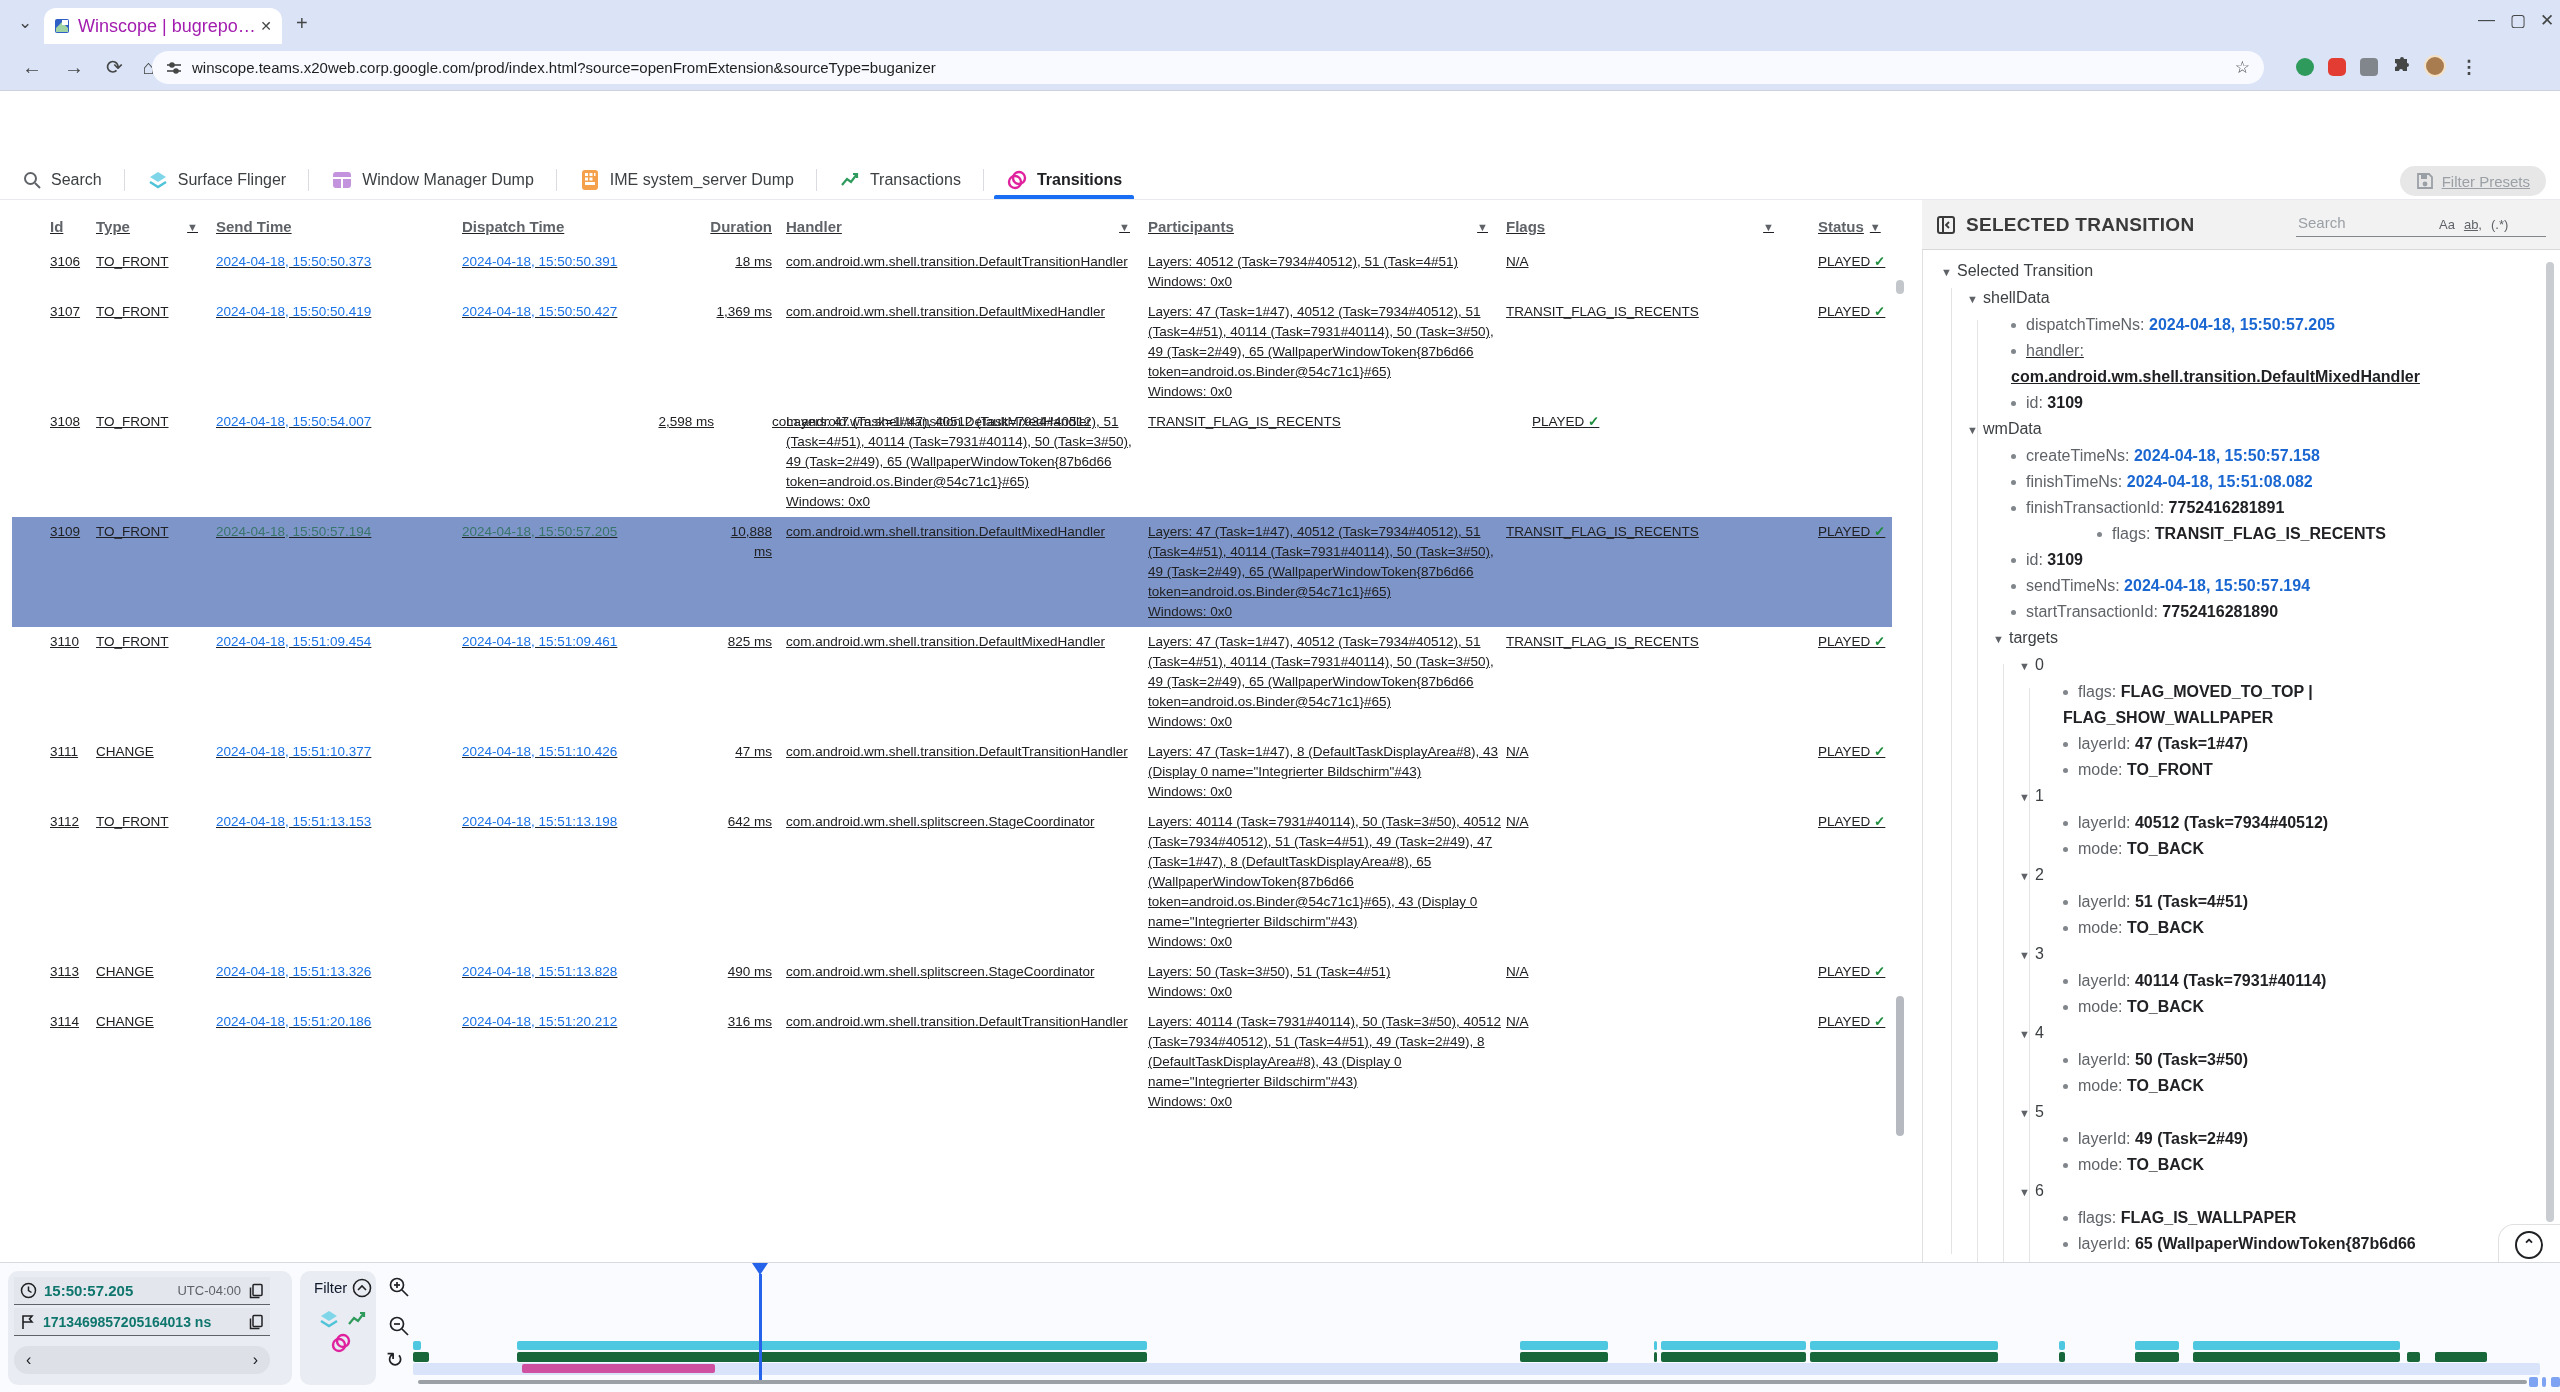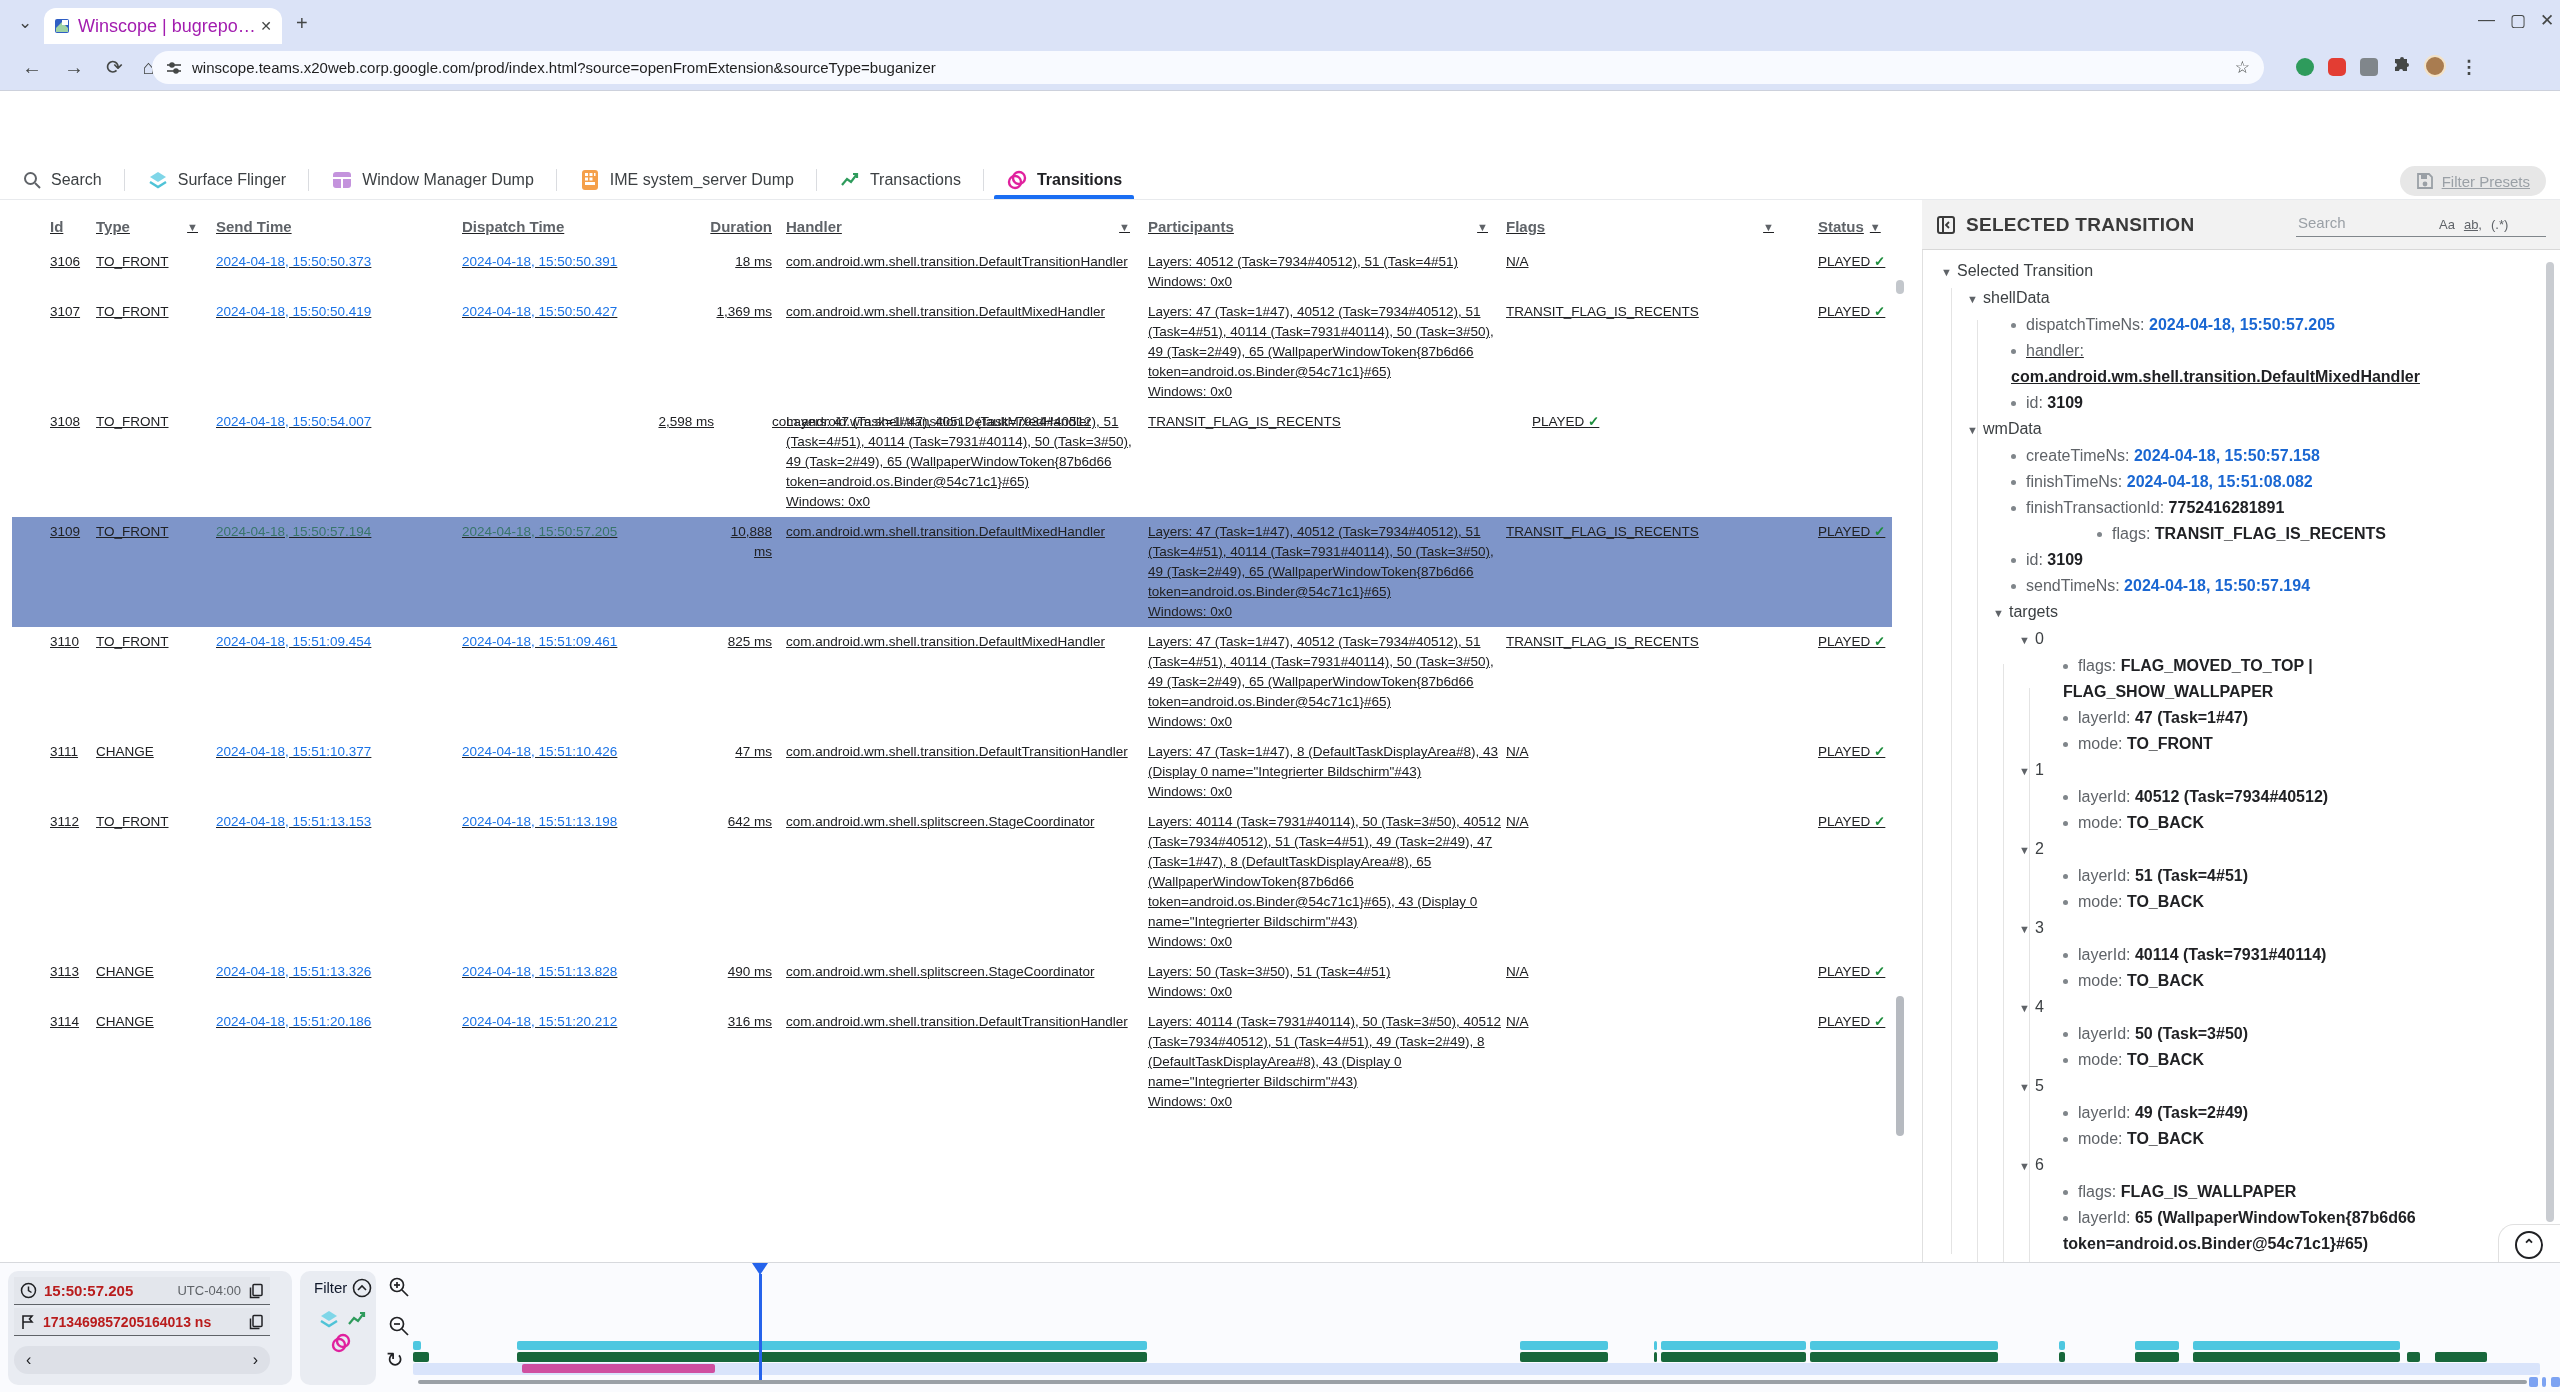--- a/index.html
+++ b/index.html
@@ -77,21 +77,21 @@
   #panel-scroll{left:2546px;top:262px;width:8px;height:960px;background:#c9ccd1;border-radius:4px;}
   #scrolltop-card{left:2498px;top:1224px;width:62px;height:38px;background:#fff;border:1px solid #e0e0e0;border-radius:16px 0 0 0;border-right:none;border-bottom:none;}
   #scrolltop-btn{left:2515px;top:1231px;width:28px;height:28px;border-radius:50%;border:2px solid #202124;box-sizing:border-box;
                  display:flex;align-items:center;justify-content:center;font-size:15px;font-weight:bold;color:#202124;background:#fff;}
 
   
   #bottombar{left:0;top:1262px;width:2560px;height:130px;background:#fafbfe;border-top:1px solid #d7d9dd;box-sizing:border-box;}
   #time-card{left:8px;top:1271px;width:284px;height:114px;background:#e9ecf2;border-radius:10px;}
   .trow2{position:absolute;left:14px;width:256px;height:28px;background:#e3e6ec;border-bottom:1px solid #5f6368;
          display:flex;align-items:center;padding:0 6px;box-sizing:border-box;gap:7px;}
-  .trow2 .val{font-size:15px;font-weight:bold;color:#b91c1c;}
+  .trow2 .val{font-size:15px;font-weight:bold;color:#0f766e;}
   .trow2 .tz{margin-left:auto;font-size:13px;color:#5f6368;}
   #navpill{left:14px;top:1346px;width:256px;height:28px;background:#dde0e7;border-radius:14px;
            display:flex;align-items:center;justify-content:space-between;padding:0 12px;box-sizing:border-box;
            font-size:16px;color:#202124;}
   #filter-card{left:300px;top:1271px;width:76px;height:114px;background:#e9ecf2;border-radius:10px;}
   #filter-label{left:314px;top:1279px;font-size:15px;color:#0f172a;}
   .zoombtn{font-size:21px;color:#202124;}
   #cursor-line{width:3px;background:#2563eb;}
   #cursor-handle{width:0;height:0;border-left:8px solid transparent;border-right:8px solid transparent;border-top:12px solid #2563eb;}
   .tl-block{position:absolute;border-radius:2px;}
@@ -478,20 +478,21 @@
     <div class="tnode" style="padding-left: 86px;"><span class="bullet"></span><span class="k">dispatchTimeNs: </span><span class="v time">2024-04-18, 15:50:57.205</span></div>
     <div class="tnode" style="padding-left: 86px; text-decoration: underline;"><span class="bullet"></span><span class="k">handler: </span><span class="v">com.android.wm.shell.transition.DefaultMixedHandler</span></div>
     <div class="tnode" style="padding-left: 86px;"><span class="bullet"></span><span class="k">id: </span><span class="v">3109</span></div>
     <div class="tnode" style="padding-left: 42px;"><span class="tw">▼</span><span class="k" style="color: rgb(60, 64, 67);">wmData</span></div>
     <div class="tnode" style="padding-left: 86px;"><span class="bullet"></span><span class="k">createTimeNs: </span><span class="v time">2024-04-18, 15:50:57.158</span></div>
     <div class="tnode" style="padding-left: 86px;"><span class="bullet"></span><span class="k">finishTimeNs: </span><span class="v time">2024-04-18, 15:51:08.082</span></div>
     <div class="tnode" style="padding-left: 86px;"><span class="bullet"></span><span class="k">finishTransactionId: </span><span class="v">7752416281891</span></div>
     <div class="tnode" style="padding-left: 86px; text-align: center;"><span class="bullet"></span><span class="k">flags: </span><span class="v">TRANSIT_FLAG_IS_RECENTS</span></div>
     <div class="tnode" style="padding-left: 86px;"><span class="bullet"></span><span class="k">id: </span><span class="v">3109</span></div>
     <div class="tnode" style="padding-left: 86px;"><span class="bullet"></span><span class="k">sendTimeNs: </span><span class="v time">2024-04-18, 15:50:57.194</span></div>
+    <div class="tnode" style="padding-left: 86px;"><span class="bullet"></span><span class="k">startTransactionId: </span><span class="v">7752416281890</span></div>
     <div class="tnode" style="padding-left: 68px;"><span class="tw">▼</span><span class="k" style="color: rgb(60, 64, 67);">targets</span></div>
     <div class="tnode" style="padding-left: 94px;"><span class="tw">▼</span><span class="k" style="color: rgb(60, 64, 67);">0</span></div>
     <div class="tnode" style="padding-left: 138px;"><span class="bullet"></span><span class="k">flags: </span><span class="v">FLAG_MOVED_TO_TOP | FLAG_SHOW_WALLPAPER</span></div>
     <div class="tnode" style="padding-left: 138px;"><span class="bullet"></span><span class="k">layerId: </span><span class="v">47 (Task=1#47)</span></div>
     <div class="tnode" style="padding-left: 138px;"><span class="bullet"></span><span class="k">mode: </span><span class="v">TO_FRONT</span></div>
     <div class="tnode" style="padding-left: 94px;"><span class="tw">▼</span><span class="k" style="color: rgb(60, 64, 67);">1</span></div>
     <div class="tnode" style="padding-left: 138px;"><span class="bullet"></span><span class="k">layerId: </span><span class="v">40512 (Task=7934#40512)</span></div>
     <div class="tnode" style="padding-left: 138px;"><span class="bullet"></span><span class="k">mode: </span><span class="v">TO_BACK</span></div>
     <div class="tnode" style="padding-left: 94px;"><span class="tw">▼</span><span class="k" style="color: rgb(60, 64, 67);">2</span></div>
     <div class="tnode" style="padding-left: 138px;"><span class="bullet"></span><span class="k">layerId: </span><span class="v">51 (Task=4#51)</span></div>

